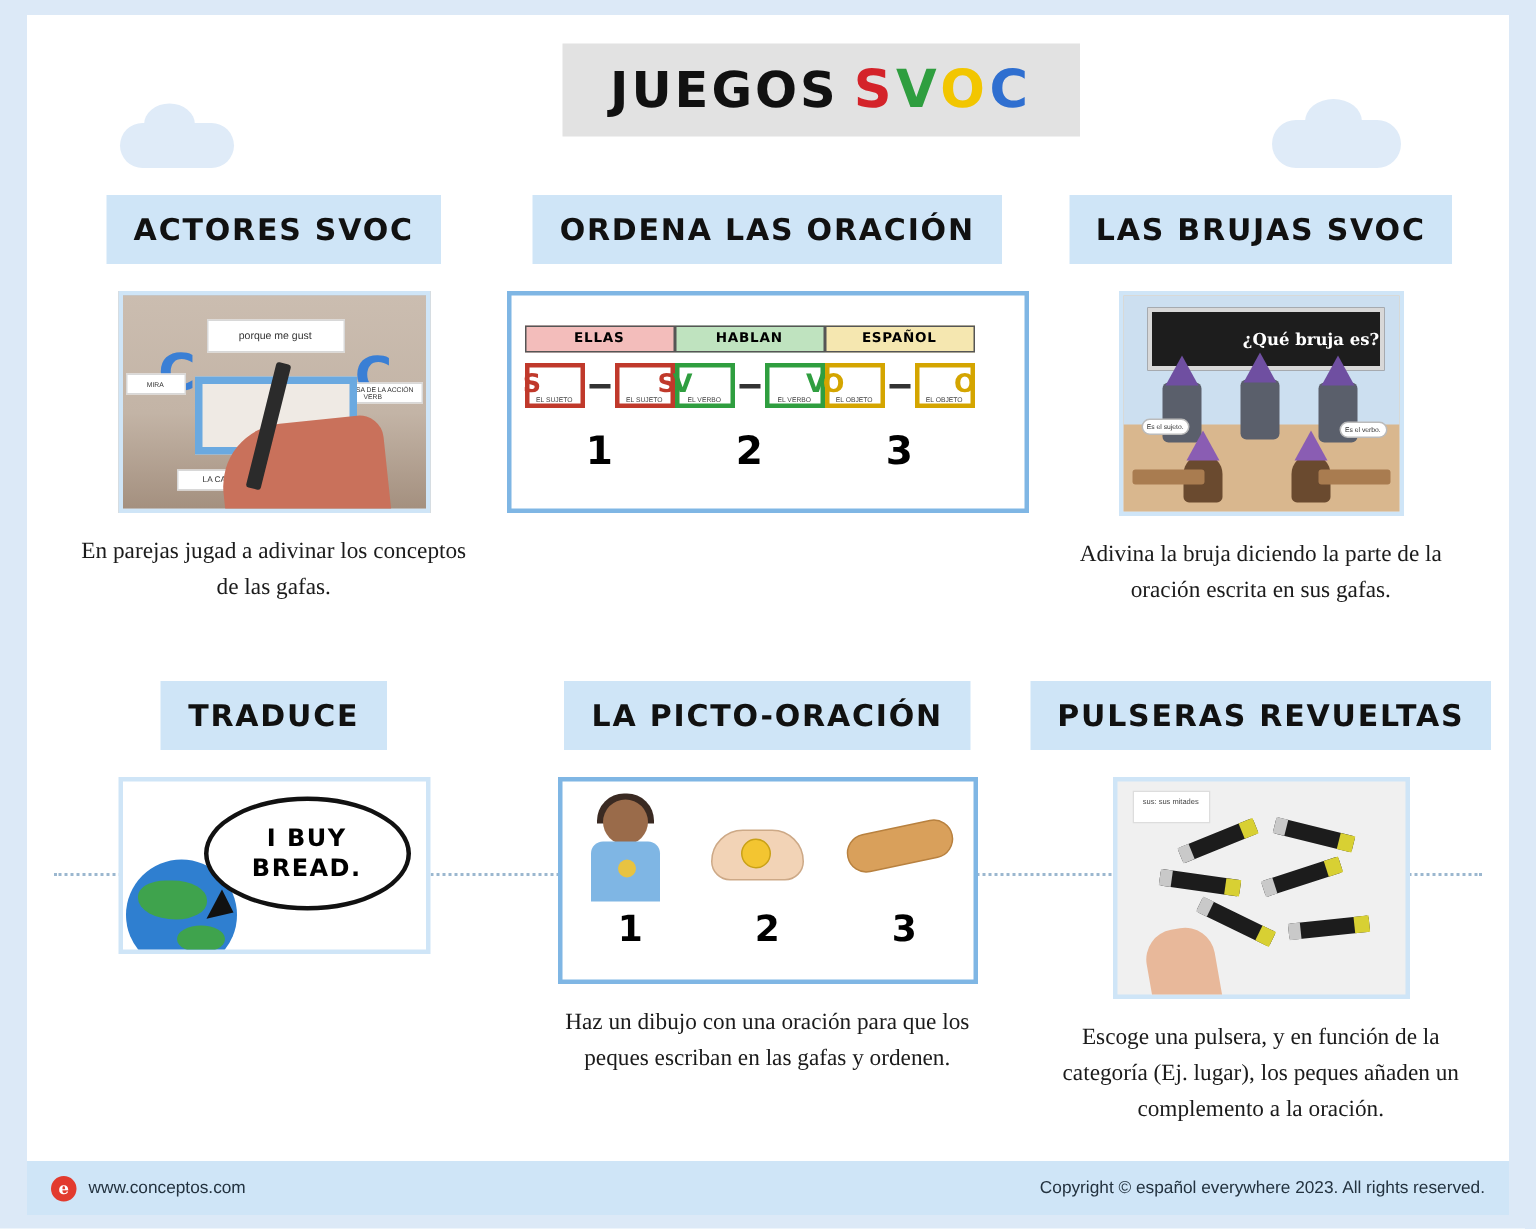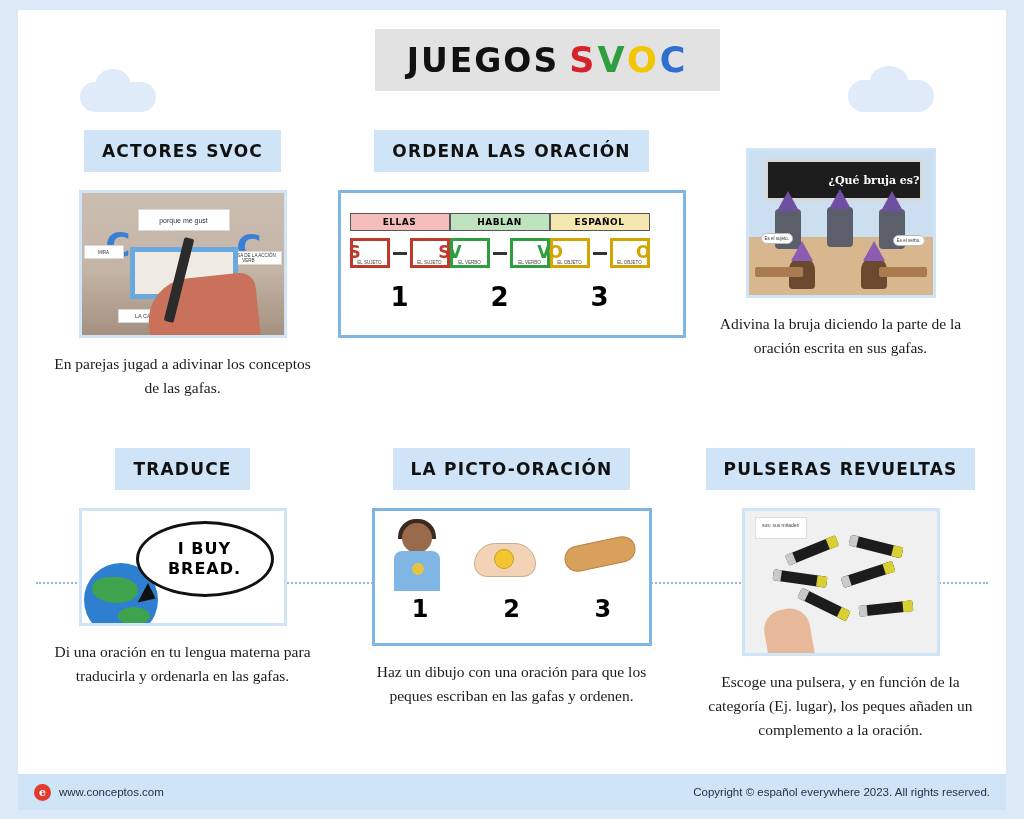--- a/index.html
+++ b/index.html
@@ -66,21 +66,21 @@
     width: 329px;
     display: flex;
     flex-direction: column;
     align-items: center;
   }
   .label {
     background: #cfe5f7;
     color: #111;
     font-family: "DejaVu Sans", sans-serif;
     font-weight: bold;
-    font-size: 17px;
+    font-size: 20px;
     letter-spacing: 1.2px;
     padding: 11px 18px;
     text-align: right;
     white-space: nowrap;
   }
   .thumb {
     margin-top: 18px;
     border: 3px solid #cfe5f7;
     background: #fff;
     overflow: hidden;
@@ -367,20 +367,21 @@
                 <div class="letter" style="right:-1px;top:8px;color:#d4a500;">O</div>
               </div>
               <div class="num">3</div>
             </div>
 
           </div>
         </div>
       </div>
 
       <div class="cell">
+        <div class="label">LAS BRUJAS SVOC</div>
         <div class="thumb t3">
           <div class="wall"></div>
           <div class="floor"></div>
           <div class="board">
             <span>¿Qué bruja es?</span>
           </div>
           <div class="witch" style="left:26px;top:58px;"></div>
           <div class="hat" style="left:28px;top:40px;"></div>
           <div class="witch" style="left:78px;top:56px;"></div>
           <div class="hat" style="left:80px;top:38px;"></div>
@@ -407,21 +408,20 @@
       <div class="cell">
         <div class="label">TRADUCE</div>
         <div class="thumb t4">
           <div class="globe"></div>
           <div class="tail"></div>
           <div class="bubble">
             <b>I BUY</b>
             <b>BREAD.</b>
           </div>
         </div>
-        <div class="caption">Di una oración en tu lengua materna para traducirla y ordenarla en las gafas.</div>
       </div>
 
       <div class="cell">
         <div class="label">LA PICTO-ORACIÓN</div>
         <div class="thumb t5">
           <div class="row5">
             <div class="girl">
               <div class="hair"></div>
               <div class="head"></div>
               <div class="body"></div>

